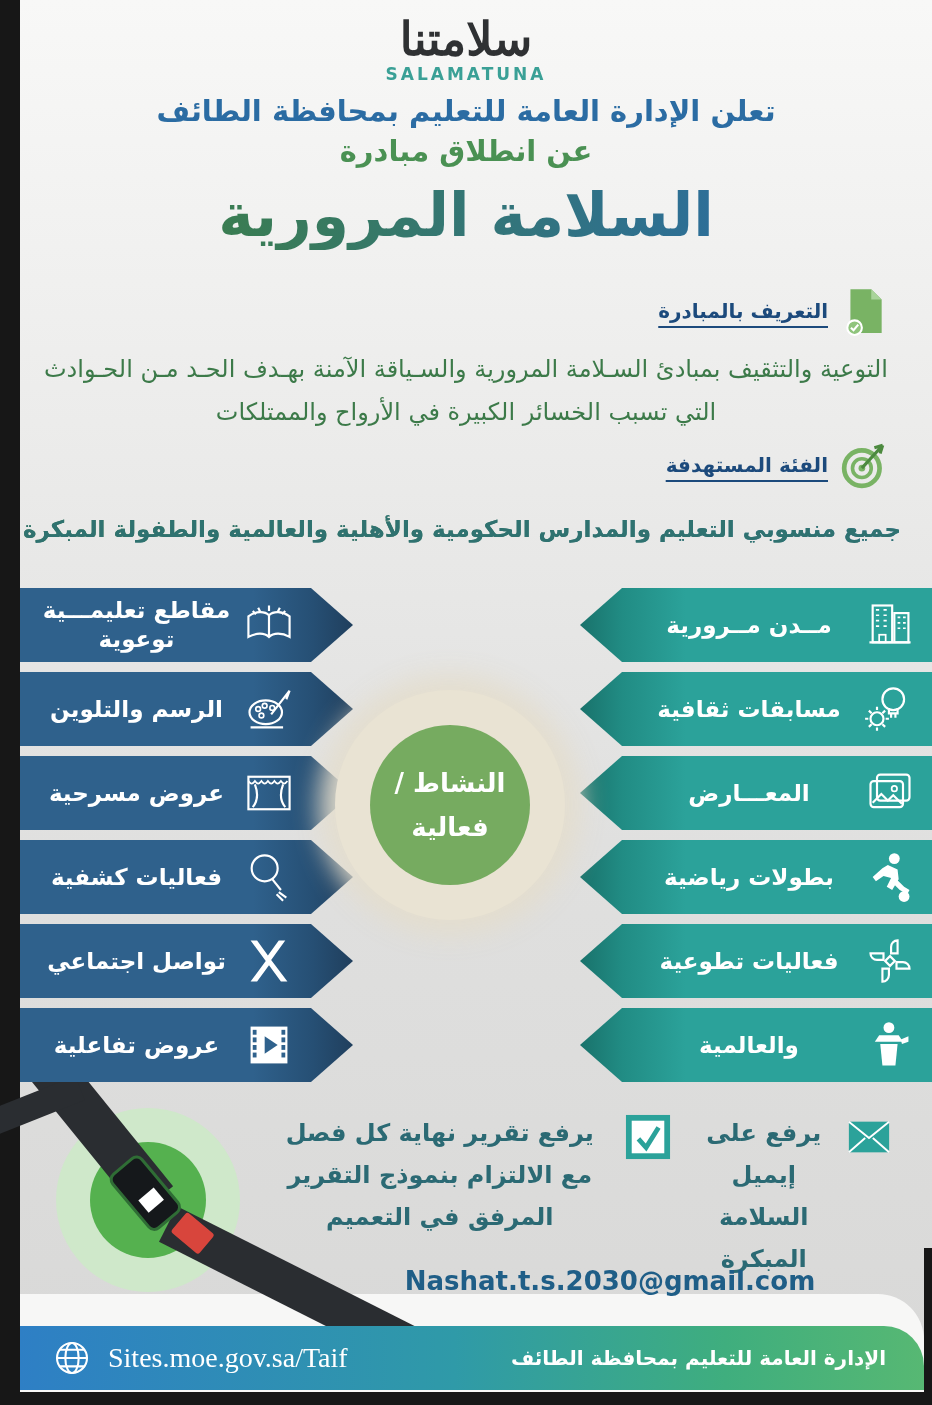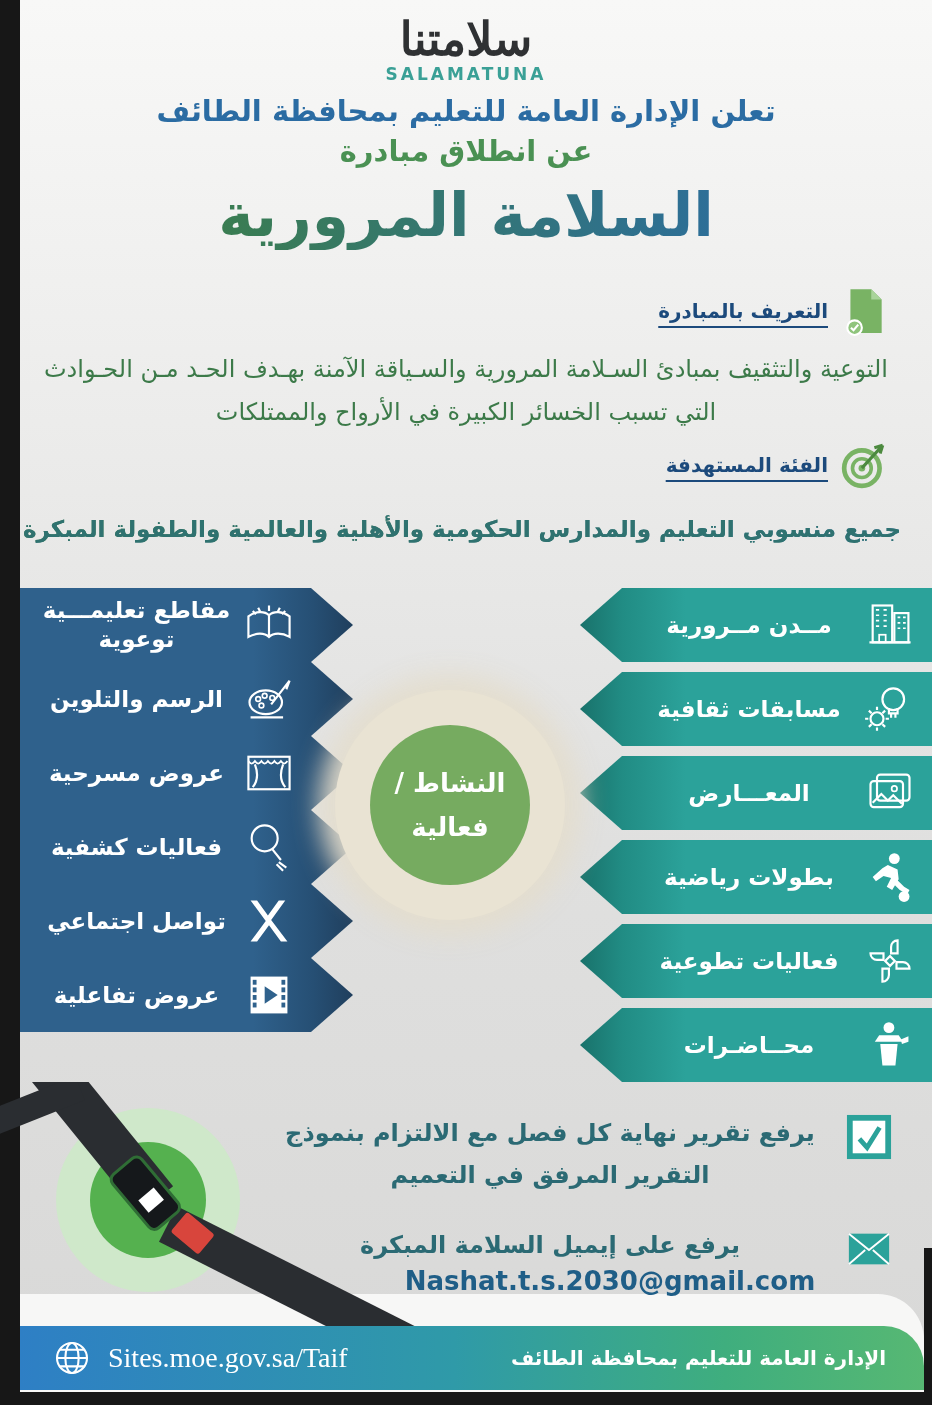--- a/index.html
+++ b/index.html
@@ -30,42 +30,42 @@
       text-decoration:underline;text-decoration-thickness:2px;text-underline-offset:8px;}
   .section-head .icon{width:50px;height:50px;display:inline-block;}
   .section-head .icon svg{width:100%;height:100%;}
   #def-head{top:286px;}
   #target-head{top:440px;}
   #def-body{top:348px;left:30px;right:30px;text-align:center;direction:rtl;
             font-size:24px;font-weight:normal;color:var(--body-green);line-height:1.8;}
   #target-body{top:516px;left:20px;right:28px;text-align:center;direction:rtl;
             font-size:23px;font-weight:bold;color:#2f7270;}
   
-  #col-left{left:20px;top:588px;width:333px;display:flex;flex-direction:column;z-index:1;}
+  #col-left{left:20px;top:588px;width:333px;display:flex;flex-direction:column;gap:10px;z-index:1;}
   #col-right{right:0;top:588px;width:352px;display:flex;flex-direction:column;gap:10px;z-index:1;}
   .bar{height:74px;display:flex;align-items:center;color:#fff;}
   .bar-left{background:linear-gradient(to right,var(--bar-blue) 70%,#264f74 88%,var(--bar-blue-dark) 100%);
     clip-path:polygon(0 0,calc(100% - 42px) 0,100% 50%,calc(100% - 42px) 100%,0 100%);
     padding:0 58px 0 16px;}
   .bar-right{background:linear-gradient(to left,var(--bar-teal) 70%,#218c84 88%,var(--bar-teal-dark) 100%);
     clip-path:polygon(0 50%,42px 0,100% 0,100% 100%,42px 100%);
     padding:0 16px 0 54px;justify-content:space-between;}
   .bar-label{flex:1;text-align:center;font-size:23px;font-weight:bold;line-height:1.25;}
   .bar .icon{width:52px;height:52px;flex:0 0 52px;}
   .bar .icon svg{width:100%;height:100%;}
   .bar-left .icon{margin-left:6px;}
   
   #halo{left:335px;top:690px;width:230px;height:230px;border-radius:50%;background:var(--halo);
         box-shadow:0 0 26px 16px rgba(228,221,205,.95);z-index:2;}
   #center-circle{left:370px;top:725px;width:160px;height:160px;border-radius:50%;
         background:var(--circle-green);z-index:3;display:flex;flex-direction:column;
         align-items:center;justify-content:center;direction:rtl;color:#fff;font-weight:bold;font-size:26px;line-height:1.7;text-align:center;}
   
   #white-panel{left:20px;right:8px;top:1294px;height:98px;background:#f7f7f6;border-radius:0 46px 0 0;z-index:2;}
-  #notes{right:40px;top:1112px;width:620px;display:flex;flex-direction:column;gap:28px;z-index:4;justify-content:flex-end;}
+  #notes{right:40px;top:1112px;width:620px;display:flex;flex-direction:row;gap:28px;z-index:4;justify-content:flex-end;}
   .note{display:flex;direction:rtl;align-items:flex-start;gap:18px;}
   .note .icon{width:46px;height:46px;flex:0 0 46px;margin-top:2px;}
   .note .icon svg{width:100%;height:100%;}
   .note .note-text{flex:1;text-align:center;font-size:24px;font-weight:bold;
        color:var(--note-teal);line-height:1.75;}
   #email{top:1266px;left:330px;width:560px;text-align:center;font-size:26px;font-weight:bold;
        color:var(--email-blue);z-index:4;}
   
   #seatbelt{left:-4px;top:1082px;width:430px;height:252px;z-index:3;}
   
@@ -211,21 +211,21 @@
           </svg></span>
       </div>
       <div class="bar bar-right">
         <span class="bar-label" dir="rtl">فعاليات تطوعية</span>
         <span class="icon"><svg viewBox="0 0 48 48" fill="none" stroke="#fff" stroke-width="2">
             <path d="M6 17h12v6h-6a6 6 0 0 1-6-6zM31 5v12h-6v-6a6 6 0 0 1 6-6zM42 31H30v-6h6a6 6 0 0 1 6 6zM17 43V31h6v6a6 6 0 0 1-6 6z"></path>
             <path d="M24 19.5l4.5 4.5-4.5 4.5-4.5-4.5z"></path>
           </svg></span>
       </div>
       <div class="bar bar-right">
-        <span class="bar-label" dir="rtl">محــاضـرات</span>
+        <span class="bar-label" dir="rtl">والعالمية</span>
         <span class="icon"><svg viewBox="0 0 48 48" fill="#fff">
             <circle cx="23" cy="8" r="5"></circle>
             <path d="M14 15h18l4 6H10z"></path>
             <path d="M15 23h16l-2 20H17z"></path>
             <path d="M34 19l7-3v5l-6 2z"></path>
           </svg></span>
       </div>
     </div>
 
   <div class="abs" id="halo"></div>

